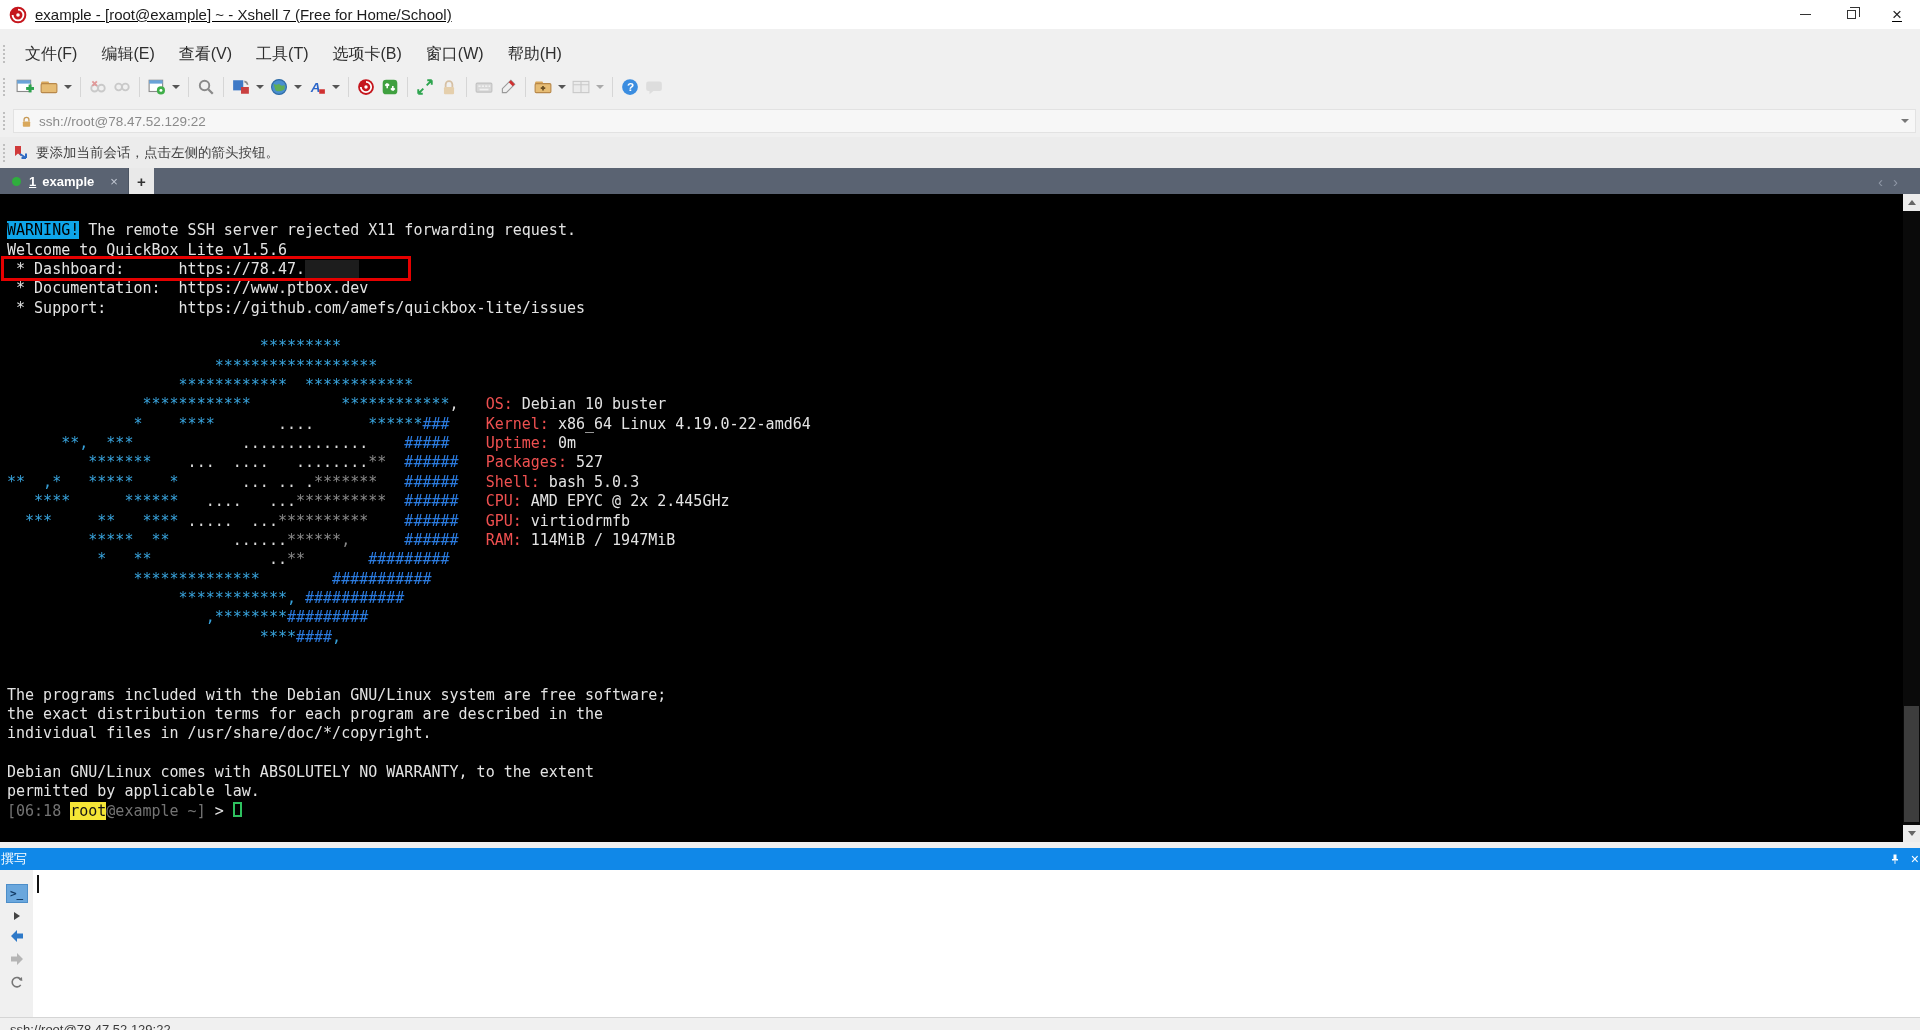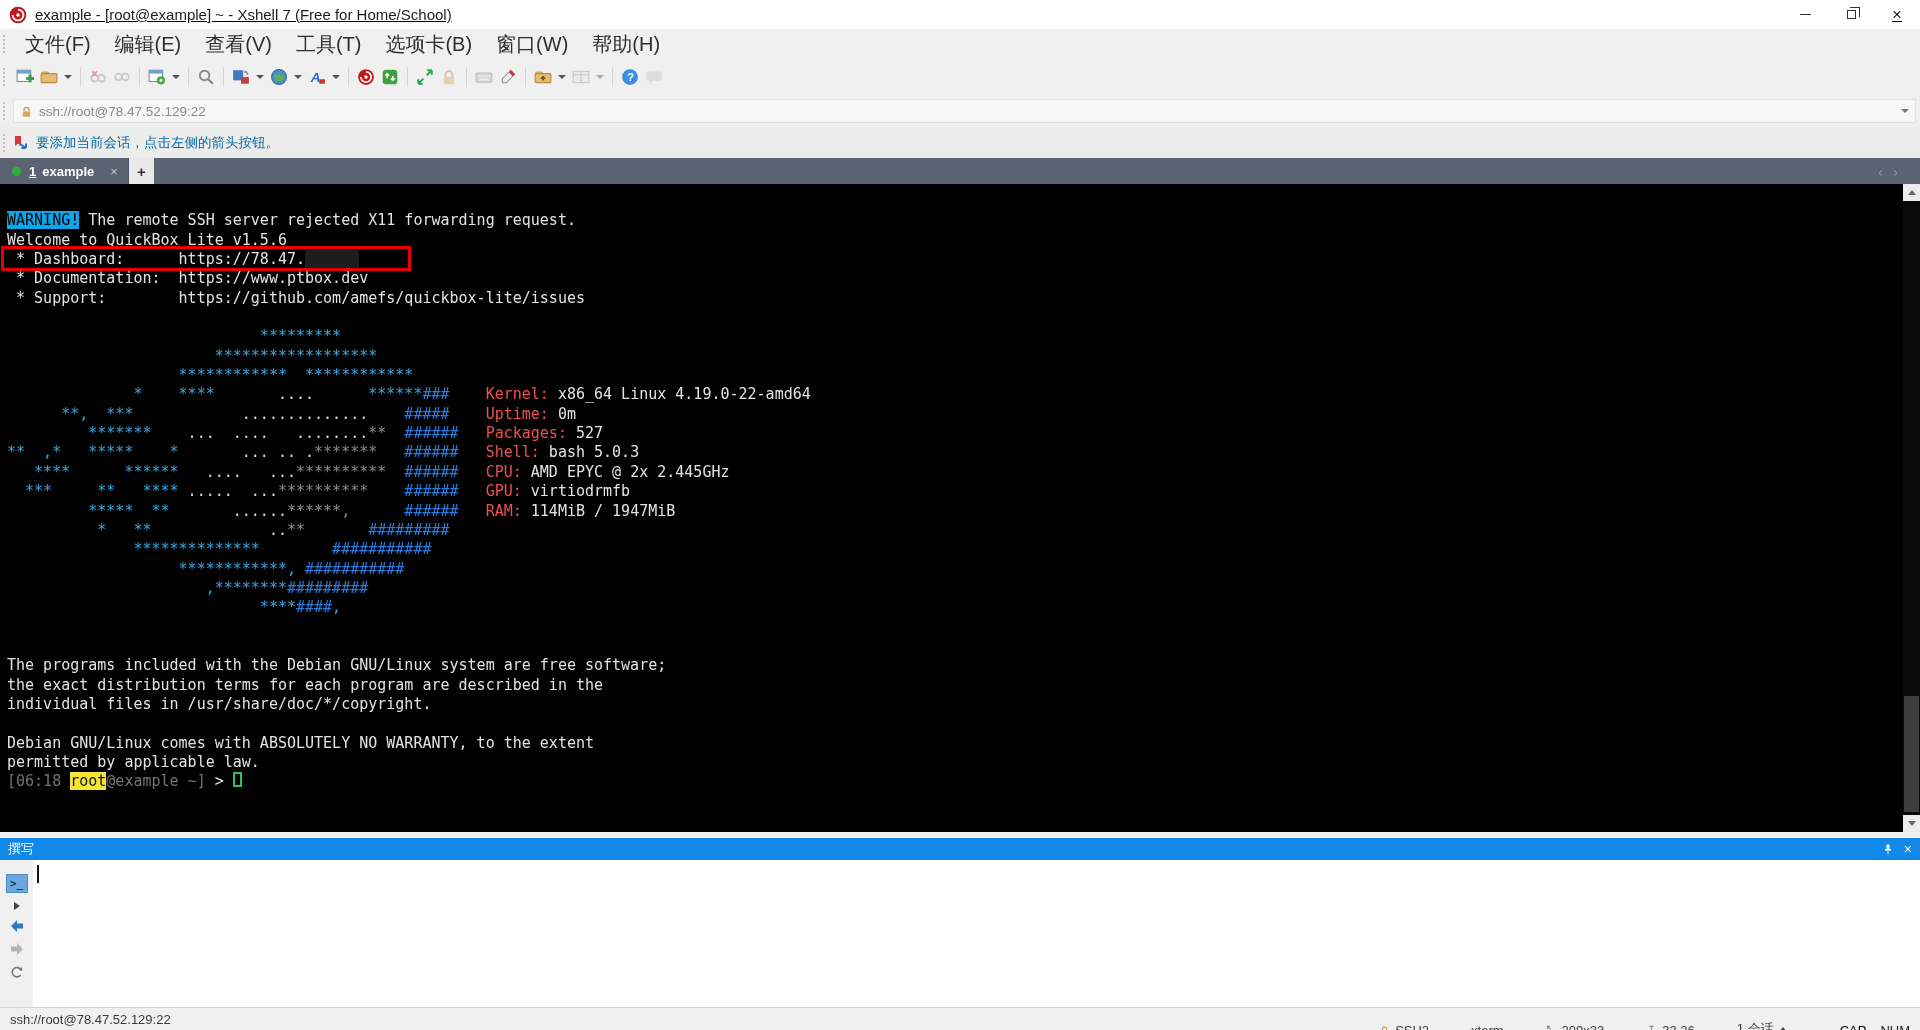--- a/index.html
+++ b/index.html
@@ -14,39 +14,39 @@
   .win-btn { width:46px; height:29px; display:flex; align-items:center; justify-content:center; color:#333; }
   .glyph-min { width:11px; height:1px; background:#333; }
   .glyph-restore { width:9px; height:9px; border:1px solid #333; position:relative; background:#fff; }
   .glyph-restore::before { content:""; position:absolute; left:2px; top:-4px; width:9px; height:9px; border:1px solid #333; border-bottom:none; border-left:none; }
   .glyph-close { font-size:17px; line-height:17px; color:#222; }
 
   
   .gripper { width:6px; height:18px; border-left:2px dotted #bfbfbf; margin:0 4px 0 3px; }
 
   
-  .menu-bar { height:30px; background:#f0f0f0; display:flex; align-items:center; font-size:20px; color:#2e2e2e; }
+  .menu-bar { height:30px; background:#f0f0f0; display:flex; align-items:center; font-size:16px; color:#2e2e2e;margin-top:10px; }
   .menu-item { padding:4px 12px; }
 
   
   .toolbar { height:36px; background:#f0f0f0; display:flex; align-items:center; }
   .tb-btn { min-width:24px; height:26px; display:flex; align-items:center; justify-content:center; padding:0 2px; }
   .tb-caret { width:0; height:0; border-left:4px solid transparent; border-right:4px solid transparent; border-top:4px solid #555; margin:0 3px; }
   .tb-sep { width:1px; height:20px; background:#d6d6d6; margin:0 5px; }
   .disabled { opacity:.45; }
 
   
   .address-bar { height:32px; background:#f0f0f0; display:flex; align-items:center; padding-right:4px; }
   .address-field { flex:1; height:24px; background:#f7f7f7; border:1px solid #e2e2e2; display:flex; align-items:center; padding:0 6px; }
   .address-text { font-size:13.5px; color:#8a8a8a; margin-left:6px; }
   .address-caret { margin-left:auto; width:0; height:0; border-left:4px solid transparent; border-right:4px solid transparent; border-top:4px solid #777; }
 
   
   .info-bar { height:31px; background:#ececec; display:flex; align-items:center; }
-  .info-text { font-size:13.5px; color:#0369a1; margin-left:7px;text-align:center; }
+  .info-text { font-size:13.5px; color:#404040; margin-left:7px;text-align:center; }
 
   
   .tab-bar { height:26px; background:#5a6372; display:flex; align-items:stretch; }
   .tab { display:flex; align-items:center; padding:0 10px 0 12px; color:#ffffff; font-size:13px; font-weight:bold; }
   .tab-dot { width:9px; height:9px; border-radius:50%; background:#2fae3e; margin-right:8px; }
   .tab-index { text-decoration:underline; margin-right:6px; }
   .tab-close { color:#c3c9d4; font-weight:normal; font-size:13px; margin-left:16px; }
   .new-tab { width:26px; display:flex; align-items:center; justify-content:center; background:#e9e9e9; color:#333;
              font-size:15px; font-weight:bold; border-left:1px solid #4c5563; }
   .tab-right { margin-left:auto; display:flex; align-items:center; gap:10px; padding-right:22px; color:#8f97a6; font-size:15px; }
@@ -71,21 +71,21 @@
 
   .scrollbar { position:absolute; top:0; right:0; width:17px; height:648px; background:#0a0a0a; }
   .sb-btn { height:17px; background:#ececec; display:flex; align-items:center; justify-content:center; }
   .sb-tri-up { width:0; height:0; border-left:4px solid transparent; border-right:4px solid transparent; border-bottom:5px solid #666; }
   .sb-tri-dn { width:0; height:0; border-left:4px solid transparent; border-right:4px solid transparent; border-top:5px solid #666; }
   .sb-btn-bottom { position:absolute; bottom:0; left:0; right:0; }
   .sb-thumb { position:absolute; left:1px; width:15px; top:512px; height:116px; background:#3d3d3d; }
 
   
   .splitter { height:6px; background:#f0f0f0; }
-  .compose-header { height:22px; background:#1088e8; color:#fff; display:flex; align-items:center; padding:0 8px; font-size:13px; }
+  .compose-header { height:22px; background:#1088e8; color:#fff; display:flex; align-items:center; padding:0 1px; font-size:13px; }
   .compose-header-right { margin-left:auto; display:flex; align-items:center; gap:10px; }
   .compose-x { font-size:14px; color:#fff; }
   .compose-body { position:relative; height:147px; background:#ffffff; display:flex; }
   .compose-rail { width:33px; background:#f0f0f0; display:flex; flex-direction:column; align-items:center; padding-top:14px; gap:9px; }
   .rail-send { width:22px; height:19px; background:#6aa7dd; border:1px solid #4d8ec9; display:flex; align-items:center; justify-content:center;
                font-family:"DejaVu Sans Mono", monospace; font-size:11px; font-weight:bold; color:#123a63; }
   .rail-tri { width:0; height:0; border-top:4px solid transparent; border-bottom:4px solid transparent; border-left:6px solid #444; }
   .compose-cursor { position:absolute; left:37px; top:5px; width:2px; height:18px; background:#111; }
 
   
@@ -335,20 +335,21 @@
       <div class="tline">&nbsp;</div>
       <div class="tline"><span class="seg-inv">WARNING!</span><span class="seg-fg"> The remote SSH server rejected X11 forwarding request.</span></div>
       <div class="tline"><span class="seg-u">Welcome to QuickBox Lite v1.5.6</span></div>
       <div class="tline"><span class="seg-fg"> * Dashboard:      https://78.47.</span><span class="seg-redact">      </span></div>
       <div class="tline"><span class="seg-fg"> * Documentation:  https://www.ptbox.dev</span></div>
       <div class="tline"><span class="seg-fg"> * Support:        https://github.com/amefs/quickbox-lite/issues</span></div>
       <div class="tline">&nbsp;</div>
       <div class="tline"><span class="seg-b">                            *********</span></div>
       <div class="tline"><span class="seg-b">                       ******************</span></div>
       <div class="tline"><span class="seg-b">                   ************  ************</span></div>
+      <div class="tline"><span class="seg-b">               ************          ************</span><span class="seg-w">,</span><span class="seg-r">   OS:</span><span class="seg-fg"> Debian 10 buster</span></div>
       <div class="tline"><span class="seg-b">              *    ****</span><span class="seg-w">       ....</span><span class="seg-b">      ******</span><span class="seg-h">###</span><span class="seg-r">    Kernel:</span><span class="seg-fg"> x86_64 Linux 4.19.0-22-amd64</span></div>
       <div class="tline"><span class="seg-b">      **,  ***</span><span class="seg-w">            ..............</span><span class="seg-h">    #####</span><span class="seg-r">    Uptime:</span><span class="seg-fg"> 0m</span></div>
       <div class="tline"><span class="seg-b">         *******</span><span class="seg-w">    ...  ....   ........</span><span class="seg-g">**</span><span class="seg-h">  ######</span><span class="seg-r">   Packages:</span><span class="seg-fg"> 527</span></div>
       <div class="tline"><span class="seg-b">**  ,*   *****    *</span><span class="seg-w">       ... .. .</span><span class="seg-g">*******</span><span class="seg-h">   ######</span><span class="seg-r">   Shell:</span><span class="seg-fg"> bash 5.0.3</span></div>
       <div class="tline"><span class="seg-b">   ****      ******</span><span class="seg-w">   ....   ...</span><span class="seg-g">**********</span><span class="seg-h">  ######</span><span class="seg-r">   CPU:</span><span class="seg-fg"> AMD EPYC @ 2x 2.445GHz</span></div>
       <div class="tline"><span class="seg-b">  ***     **   ****</span><span class="seg-w"> .....  ...</span><span class="seg-g">**********</span><span class="seg-h">    ######</span><span class="seg-r">   GPU:</span><span class="seg-fg"> virtiodrmfb</span></div>
       <div class="tline"><span class="seg-b">         *****  **</span><span class="seg-w">       ......</span><span class="seg-g">******,</span><span class="seg-h">      ######</span><span class="seg-r">   RAM:</span><span class="seg-fg"> 114MiB / 1947MiB</span></div>
       <div class="tline"><span class="seg-b">          *   **</span><span class="seg-w">             ..</span><span class="seg-g">**</span><span class="seg-h">       #########</span></div>
       <div class="tline"><span class="seg-b">              **************</span><span class="seg-h">        ###########</span></div>
       <div class="tline"><span class="seg-b">                   ************,</span><span class="seg-h"> ###########</span></div>

